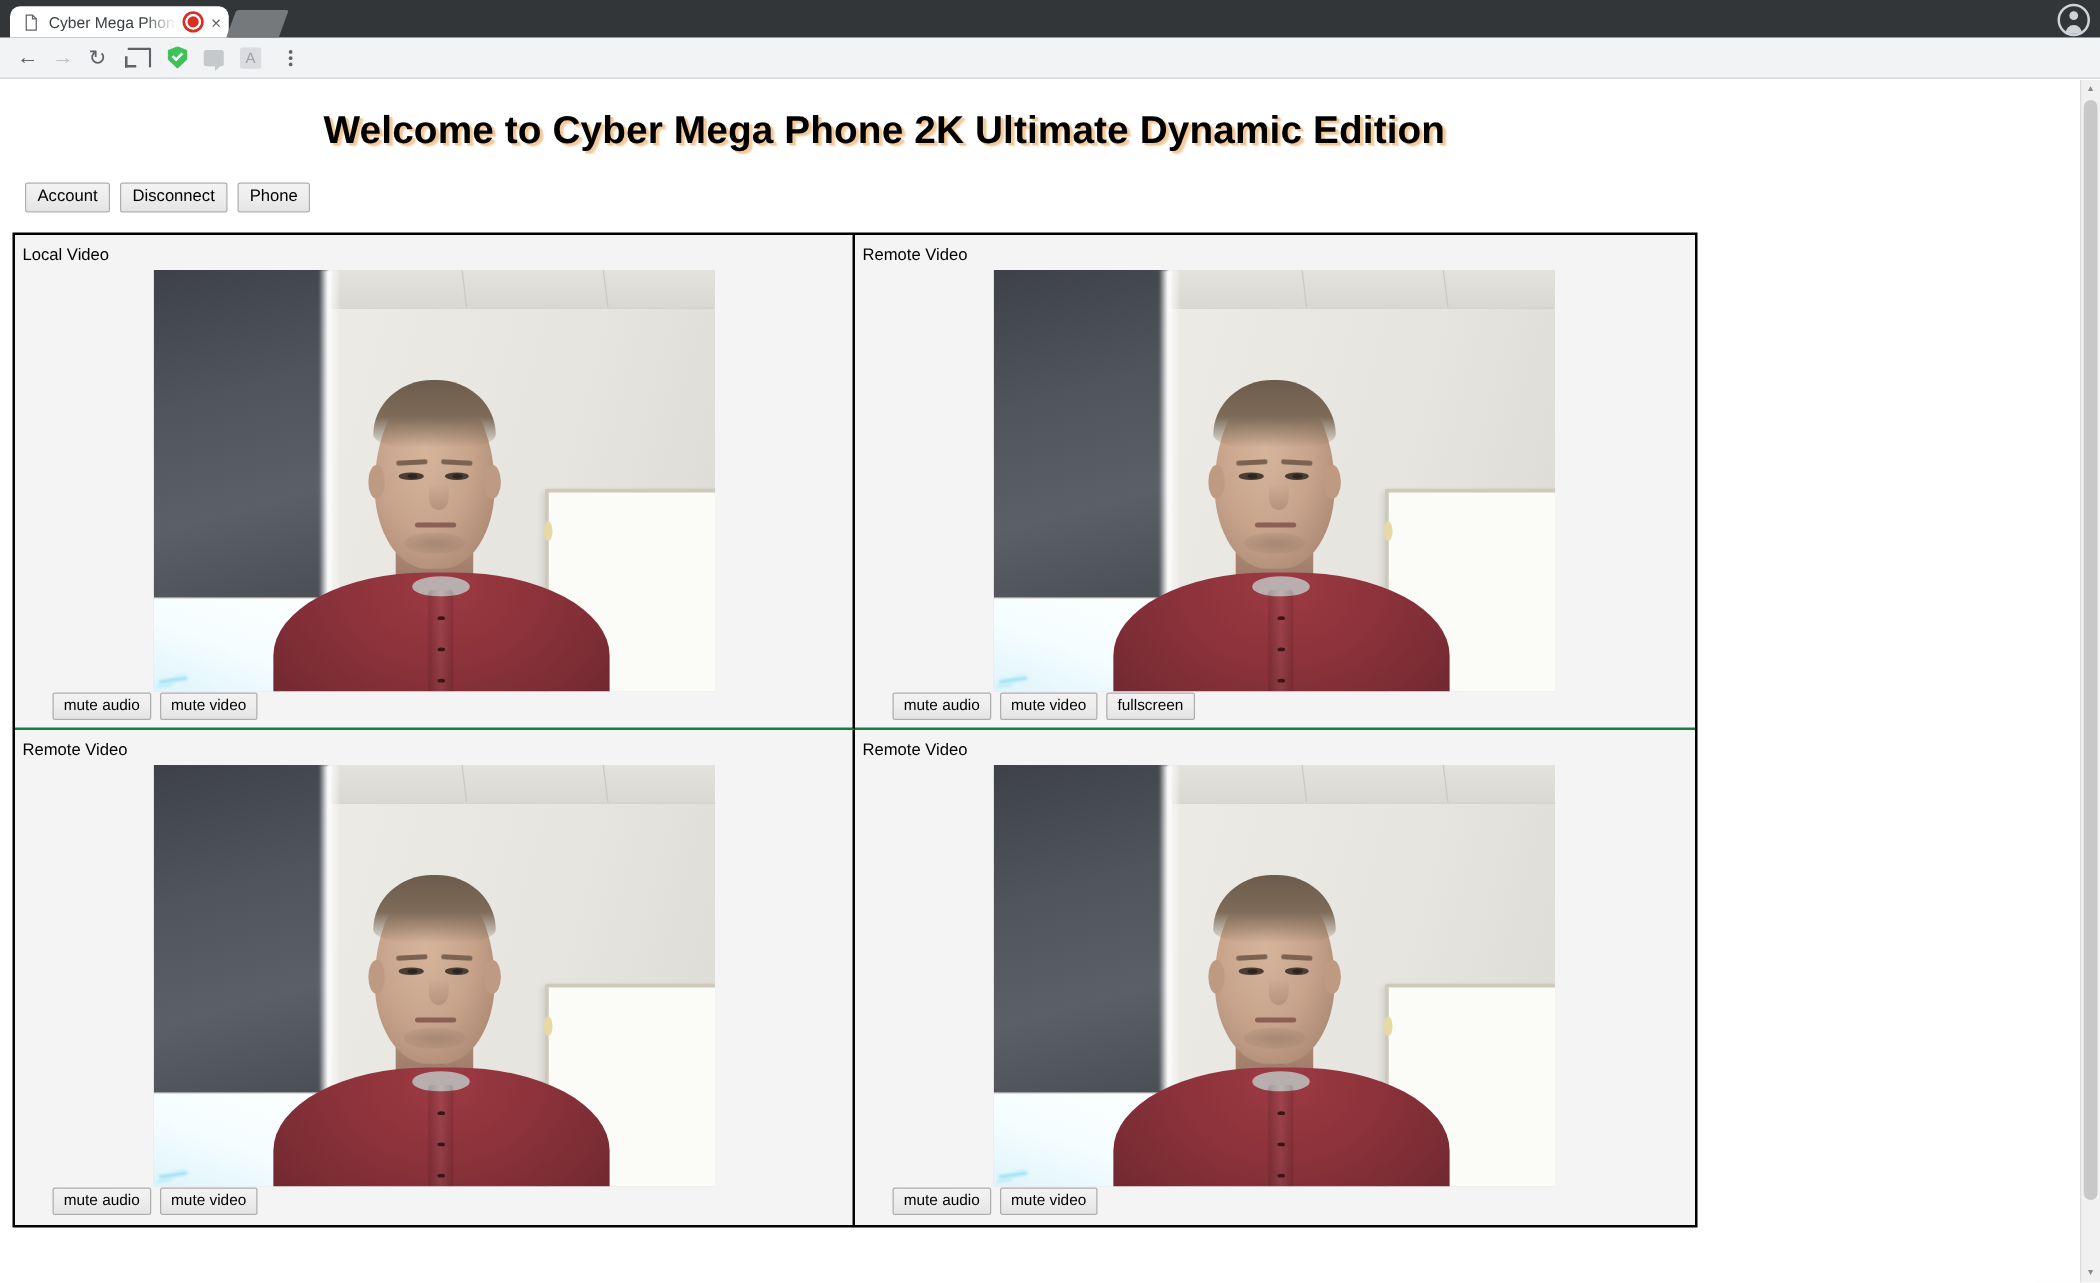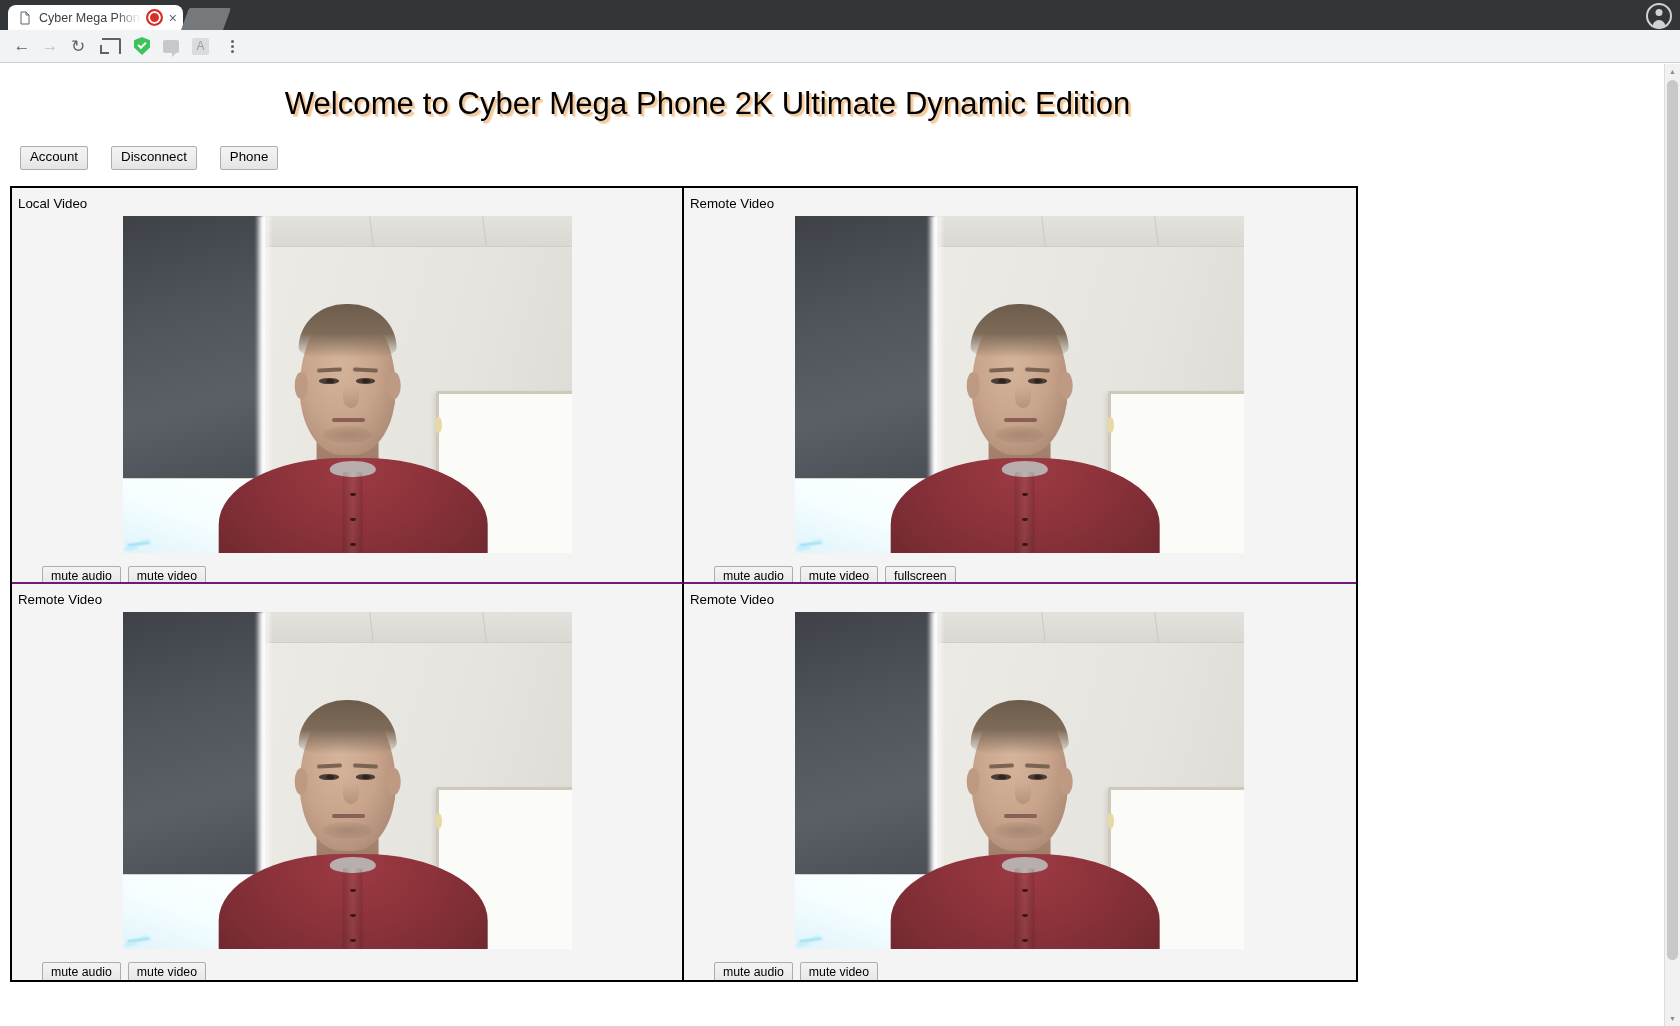--- a/index.html
+++ b/index.html
@@ -303,31 +303,31 @@
     left: 0; top: 0;
     width: 1665px;
     height: 962px;
     background: #ffffff;
   }
 
   h1.page-title {
     margin: 22px 0 0 0;
     text-align: center;
     font-size: 31px;
-    font-weight: normal;
+    font-weight: bold;
     color: #000000;
     letter-spacing: 0.1px;
     text-shadow: 2px 2px 0px #f3c89b, 3px 3px 1px rgba(243,178,110,0.55);
     width: 1415px;
   }
 
   .btn-row {
     margin: 24px 0 0 20px;
     display: flex;
-    gap: 23px;
+    gap: 8px;
   }
 
   button.ui-btn {
     font-family: "Liberation Sans", sans-serif;
     font-size: 13.3px;
     color: #000000;
     background: linear-gradient(to bottom, #f3f3f3 0%, #ededed 50%, #e4e4e4 100%);
     border: 1px solid #adadad;
     border-radius: 2px;
     padding: 3px 9px 4px 9px;
@@ -347,41 +347,41 @@
   }
 
   .cell {
     box-sizing: border-box;
     background: #f4f4f4;
     padding: 8px 10px 0 6px;
     position: relative;
     overflow: hidden;
   }
   .cell.rb { border-right: 2px solid #000; }
-  .cell.bb { border-bottom: 2px solid #701a75; }
+  .cell.bb { border-bottom: 2px solid #15803d; }
 
   .cell-label {
     font-size: 13.3px;
     color: #000000;
     margin-bottom: 5px;
   }
 
   .video-wrap {
     width: 449px;
     height: 337px;
     margin-left: 105px;
     position: relative;
     overflow: hidden;
     background: #d8d8d8;
   }
 
   .controls {
     display: flex;
     gap: 7px;
-    margin-top: 13px;
+    margin-top: 1px;
     margin-left: 8px;
     padding-left: 16px;
   }
   .controls button.ui-btn {
     font-size: 12.3px;
     padding: 3px 8px 4px 8px;
   }
 
   
   .scene { position: absolute; inset: 0; }

